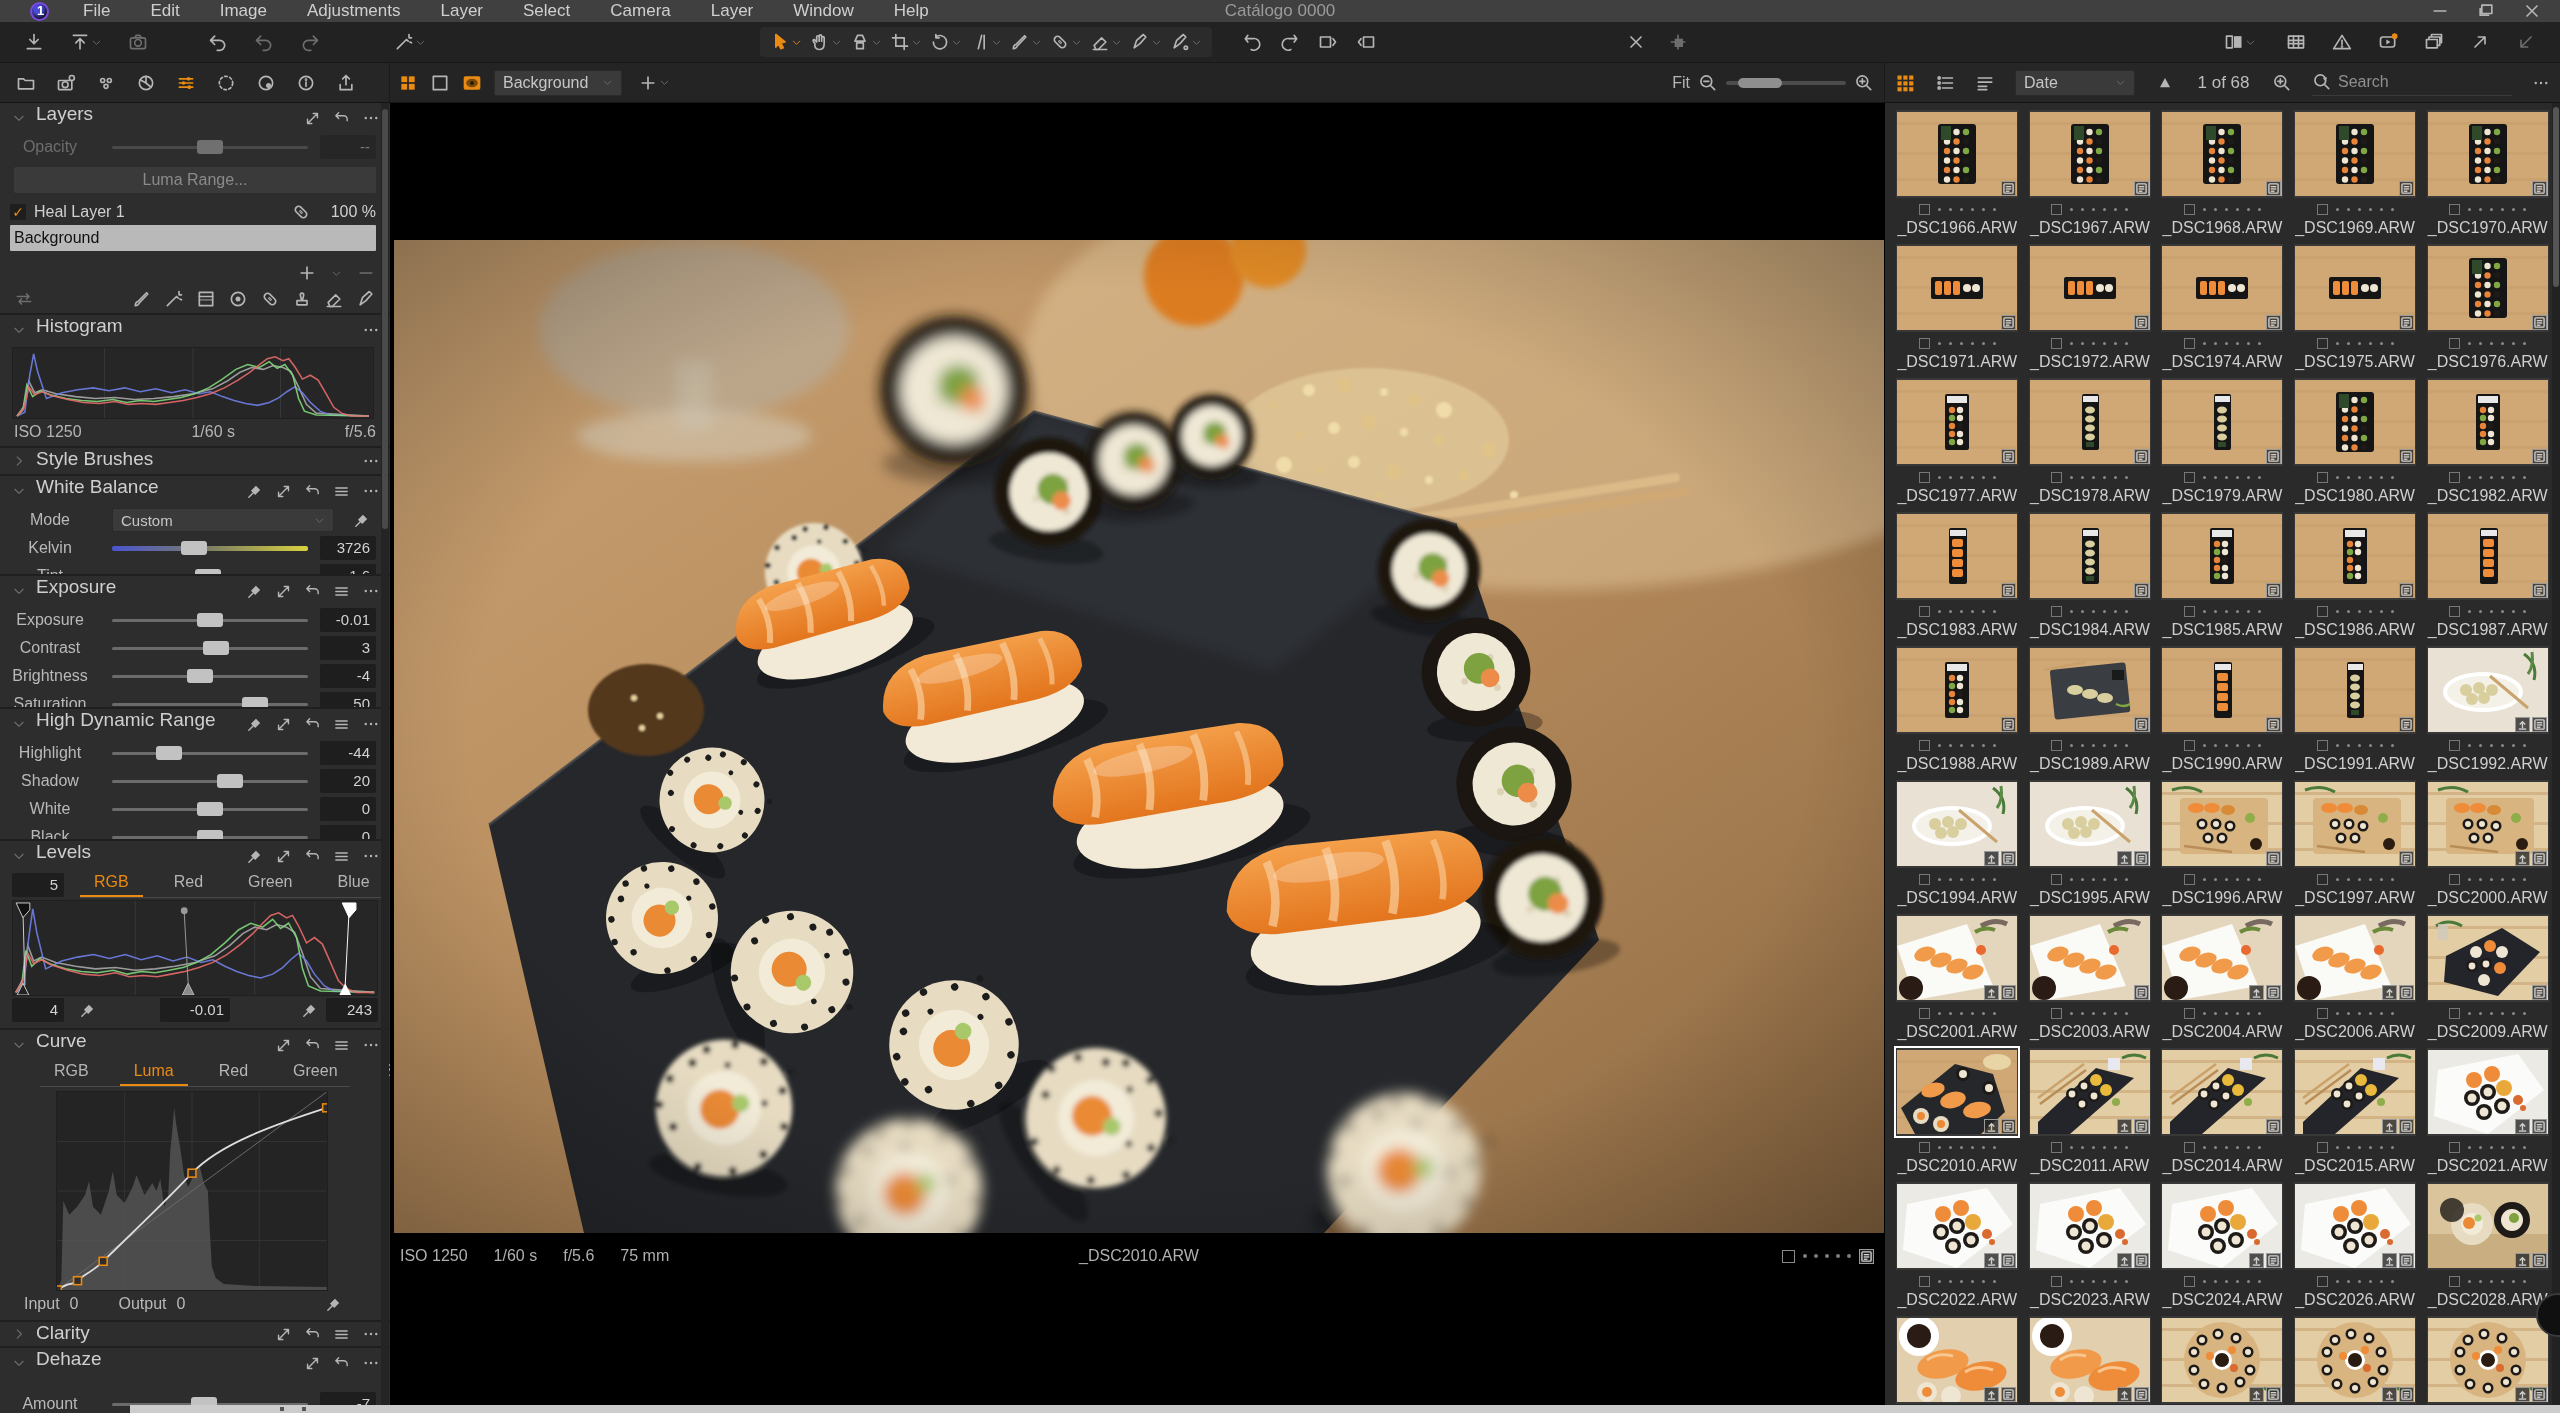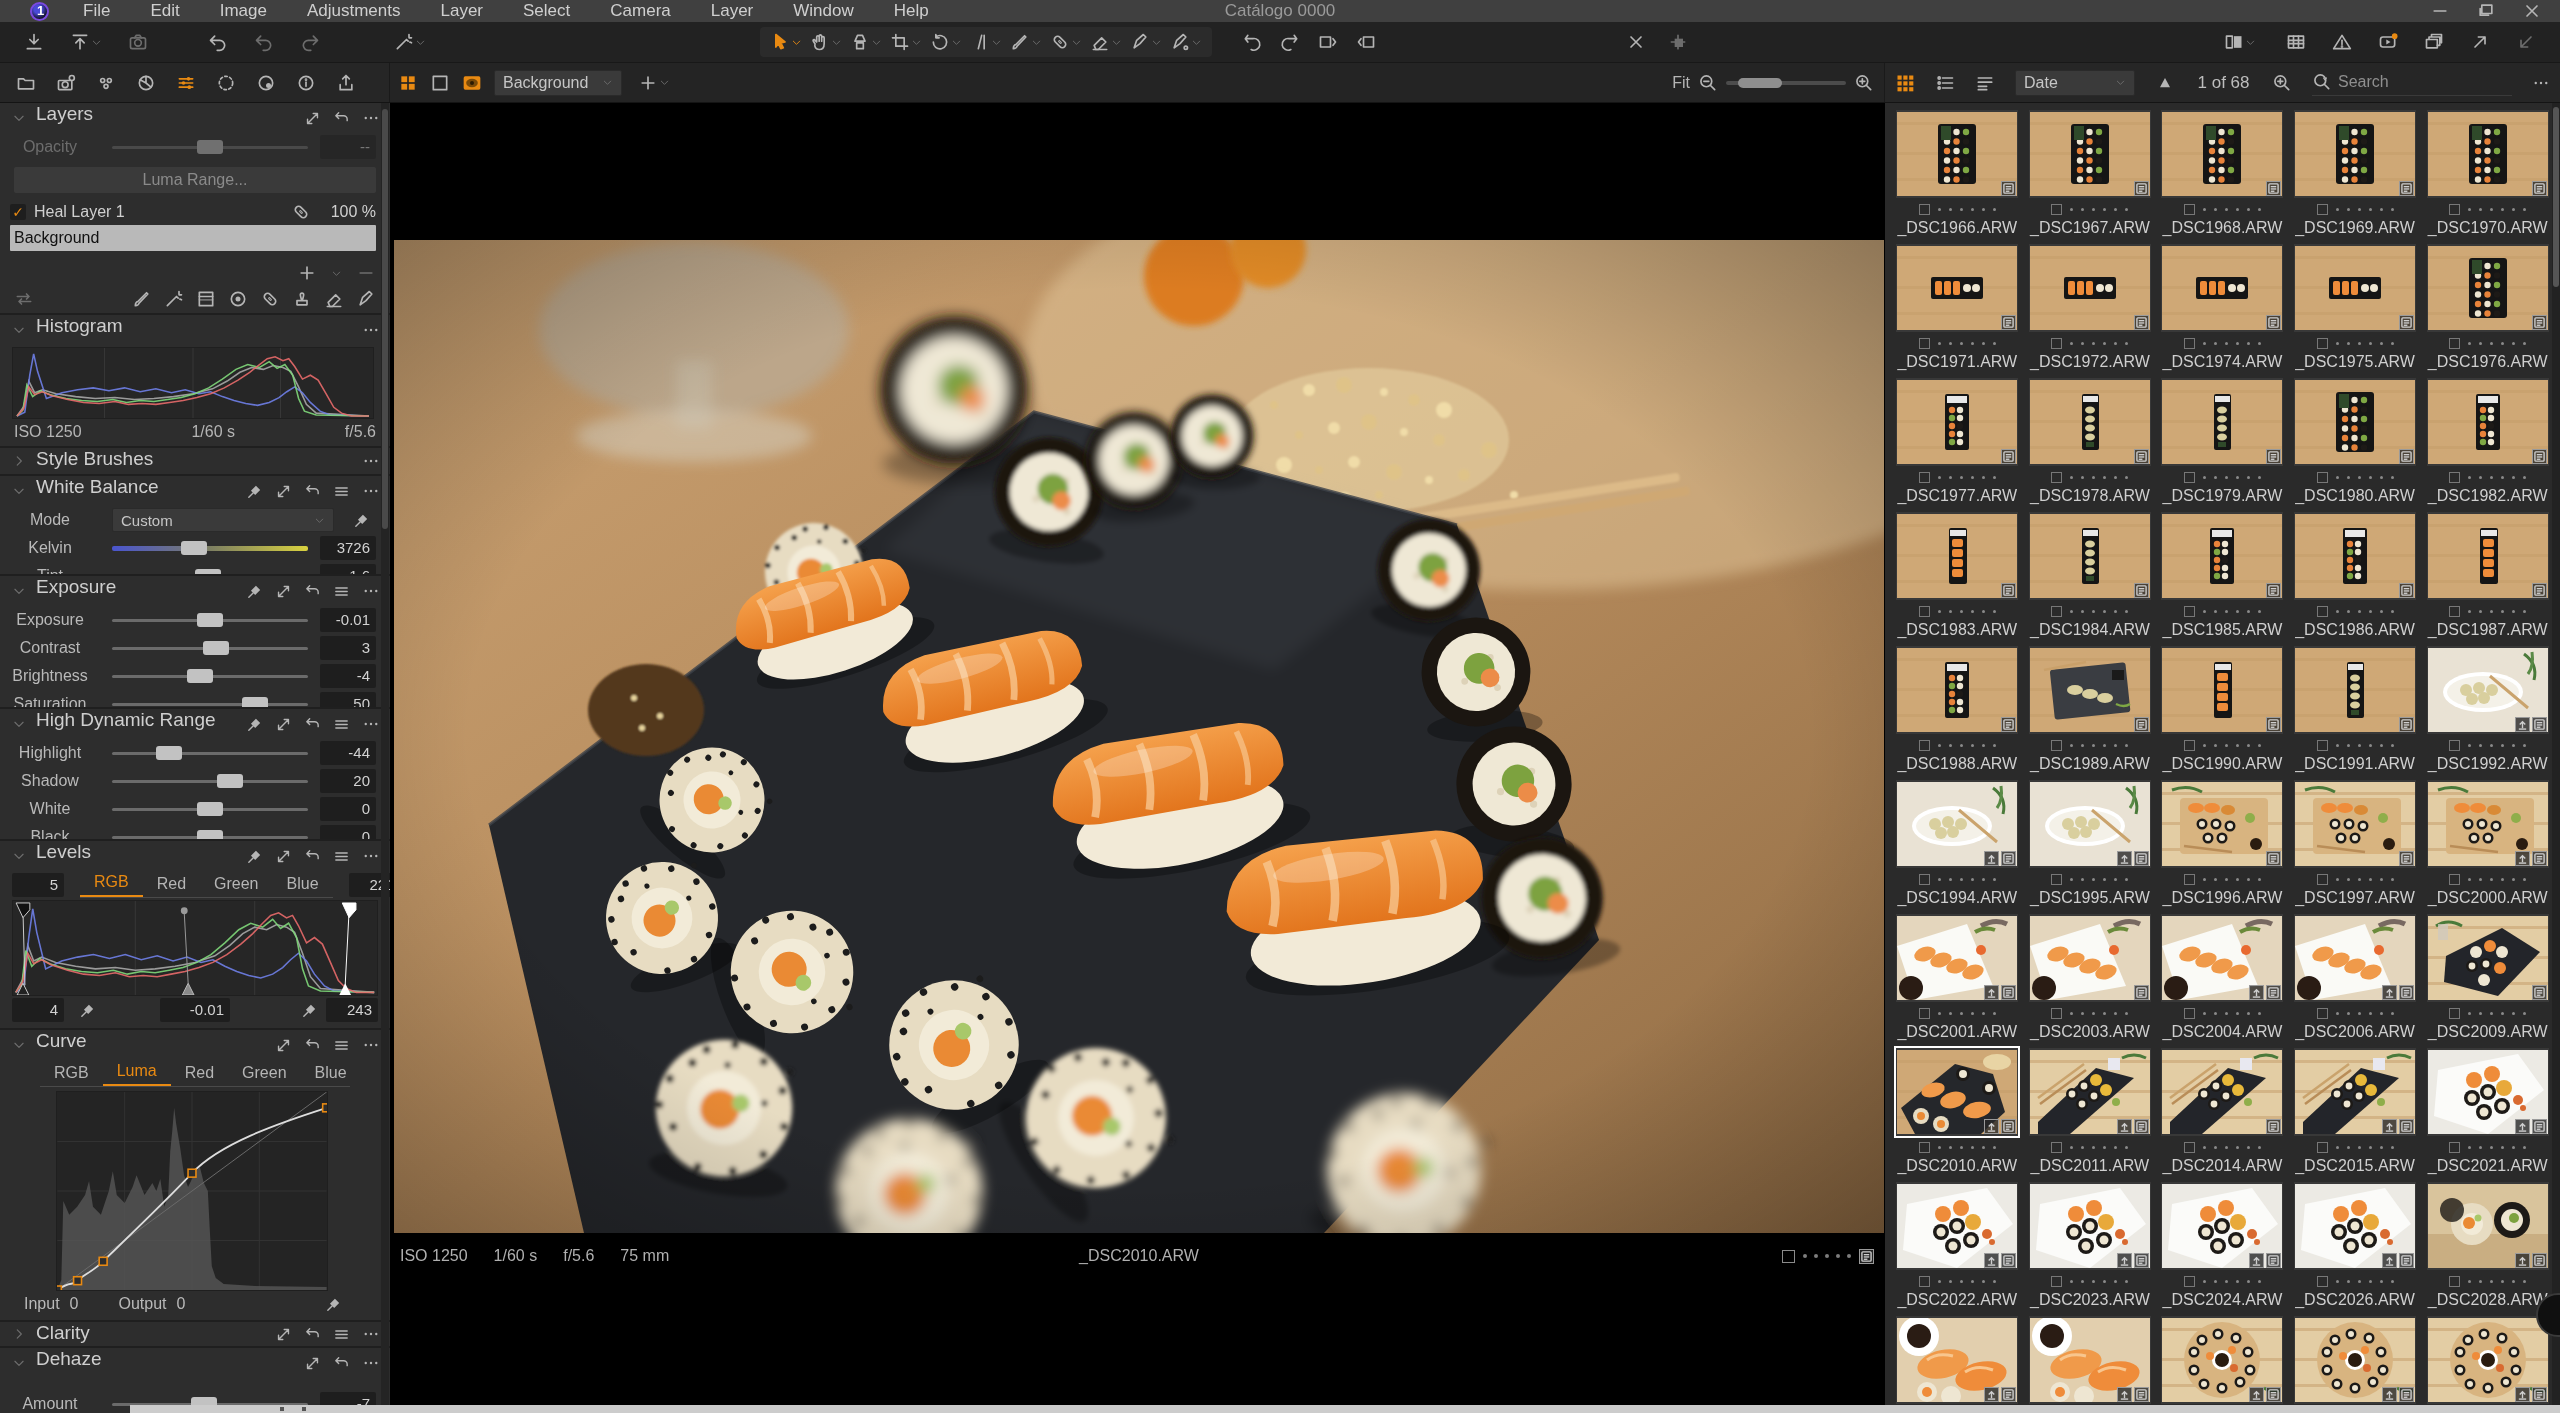--- a/index.html
+++ b/index.html
@@ -57,21 +57,21 @@
   .oprow.disabled { opacity:.45; }
   .lumabtn { margin:6px 14px; height:26px; background:#3a3a3a; border-radius:2px; text-align:center; line-height:26px; color:#8a8a8a; font-size:16px; }
   .layer-row { display:flex; align-items:center; height:26px; padding:0 14px 0 10px; font-size:16px; gap:8px; color:#d0d0d0;}
   .layer-row .chk { width:16px; height:16px; background:#1e1e1e; border-radius:2px; color:#e98a12; font-size:14px; text-align:center; line-height:16px; }
   .layer-row.selected { background:#b9b9b9; color:#111; margin:0 14px 0 10px; padding:0 4px; border-radius:1px; }
   .layer-tools { position:absolute; bottom:4px; left:0; right:0; display:flex; align-items:center; padding:0 14px; }
   .lt-right { margin-left:auto; display:flex; gap:12px; align-items:center; }
   .plusminus { position:absolute; bottom:30px; right:14px; display:flex; gap:14px; align-items:center; color:#b5b5b5; }
 
   
-  .tabs { display:flex; align-items:flex-end; font-size:16px; color:#b5b5b5; gap:0; border-bottom:1px solid #4a4a4a; margin:0 8px; }
+  .tabs { display:flex; align-items:flex-start; font-size:16px; color:#b5b5b5; gap:17px; border-bottom:1px solid #4a4a4a; margin:0 8px; }
   .tab { padding:2px 14px 4px; }
   .tab.active { color:#e98a12; border-bottom:2px solid #e98a12; }
   .lv-top { display:grid; grid-template-columns:52px 1fr 52px; align-items:center; gap:8px; padding:0 12px; }
   .lv-bot { display:grid; grid-template-columns:52px 30px 1fr 30px 52px; align-items:center; gap:8px; padding:0 12px; margin-top:2px;}
   .curve-bot { display:flex; align-items:center; gap:10px; padding:0 24px; font-size:16px; color:#b9b9b9; margin-top:4px; }
 
   
   .viewer { position:absolute; left:390px; top:103px; width:1495px; height:1310px; background:#000; }
   .mainimg { position:absolute; left:4px; top:137px; width:1490px; height:993px; }
   .vinfo { position:absolute; left:4px; top:1140px; width:1490px; height:26px; display:flex; align-items:center; color:#b0b0b0; font-size:16px; }

